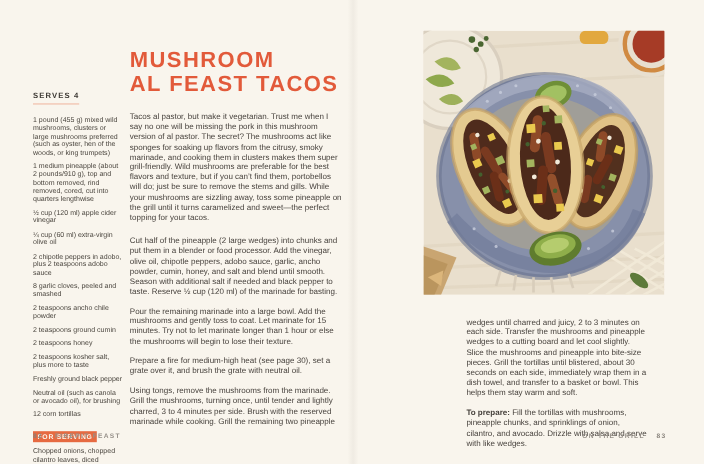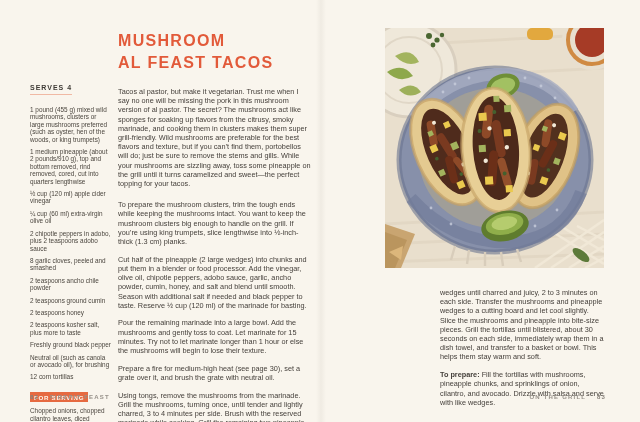--- a/index.html
+++ b/index.html
@@ -30,21 +30,21 @@
   .serving-badge{
     display:inline-block;margin:4px 0 4px;
     background:#e66a41;color:#fdf6ec;
     font-size:6.2px;font-weight:700;letter-spacing:0.7px;
     padding:2px 4px 1.5px;
   }
   .serving-text{margin-top:1px;}
 
   .main-col{position:absolute;left:118px;top:30px;width:193px;}
   .title{
-    margin:0 0 13px;font-size:16px;line-height:22px;
+    margin:14px 0 13px;font-size:20px;line-height:22px;
     font-weight:700;letter-spacing:1.3px;color:#e25a3a;
   }
   .body{font-size:7.3px;line-height:9.2px;margin:0 0 8.5px;color:#46413c;}
   .intro{margin-bottom:12px;}
   .assemble b{font-weight:700;}
 
   
   .folio{
     position:absolute;bottom:22px;
     font-size:6px;font-weight:700;letter-spacing:1.2px;color:#97918a;
@@ -53,21 +53,21 @@
   .folio-right{right:34px;text-align:right;}
   .folio .pagenum{color:#87817a;}
   .folio-left .pagenum{margin-right:8px;}
   .folio-right .pagenum{margin-left:8px;}
 
   
   .photo{
     position:absolute;left:385px;top:28px;width:219px;height:240px;
     display:block;
   }
-  .right-col{position:absolute;left:440px;top:288px;width:166px;}
+  .right-col{position:absolute;left:424px;top:288px;width:166px;}
 </style>
 </head>
 <body>
 
 <div class="spread">
 
   <div>
 
     <aside class="sidebar">
       <h3 class="serves">SERVES 4</h3>
@@ -90,21 +90,20 @@
       <p class="ingredient serving-text">Chopped onions, chopped cilantro leaves, diced avocado, salsa, and lime wedges</p>
     </aside>
 
     <div class="main-col">
       <h1 class="title">
         <span>MUSHROOM</span><br>
         <span>AL FEAST TACOS</span>
       </h1>
       <p class="body intro">Tacos al pastor, but make it vegetarian. Trust me when I say no one will be missing the pork in this mushroom version of al pastor. The secret? The mushrooms act like sponges for soaking up flavors from the citrusy, smoky marinade, and cooking them in clusters makes them super grill-friendly. Wild mushrooms are preferable for the best flavors and texture, but if you can’t find them, portobellos will do; just be sure to remove the stems and gills. While your mushrooms are sizzling away, toss some pineapple on the grill until it turns caramelized and sweet—the perfect topping for your tacos.</p>
       <div>
-          <p class="body">To prepare the mushroom clusters, trim the tough ends while keeping the mushrooms intact. You want to keep the mushroom clusters big enough to handle on the grill. If you’re using king trumpets, slice lengthwise into ½-inch-thick (1.3 cm) planks.</p>
           <p class="body">Cut half of the pineapple (2 large wedges) into chunks and put them in a blender or food processor. Add the vinegar, olive oil, chipotle peppers, adobo sauce, garlic, ancho powder, cumin, honey, and salt and blend until smooth. Season with additional salt if needed and black pepper to taste. Reserve ½ cup (120 ml) of the marinade for basting.</p>
           <p class="body">Pour the remaining marinade into a large bowl. Add the mushrooms and gently toss to coat. Let marinate for 15 minutes. Try not to let marinate longer than 1 hour or else the mushrooms will begin to lose their texture.</p>
           <p class="body">Prepare a fire for medium-high heat (see page 30), set a grate over it, and brush the grate with neutral oil.</p>
           <p class="body">Using tongs, remove the mushrooms from the marinade. Grill the mushrooms, turning once, until tender and lightly charred, 3 to 4 minutes per side. Brush with the reserved marinade while cooking. Grill the remaining two pineapple</p>
         </div>
     </div>
 
     <footer class="folio folio-left">
       <span class="pagenum">82</span>
       <span>FIREPIT FEAST</span>

